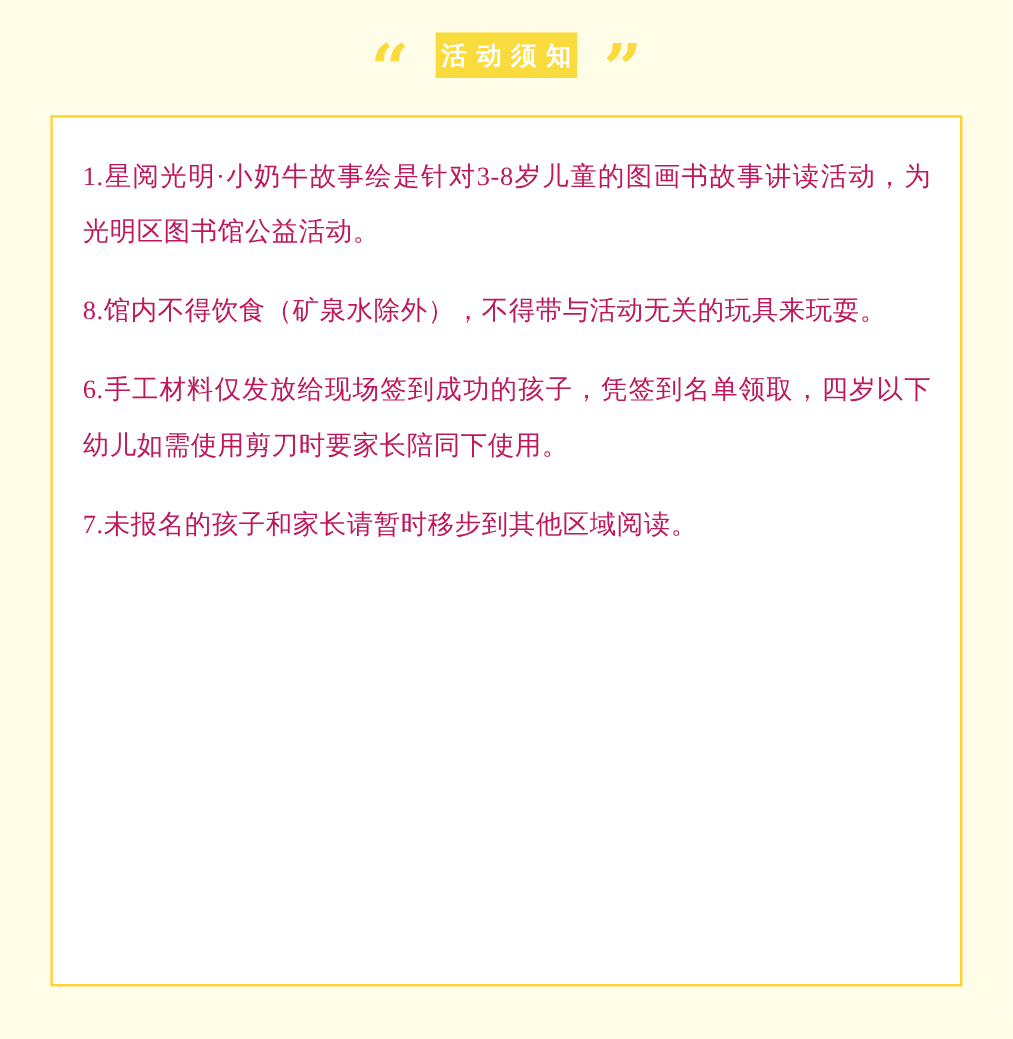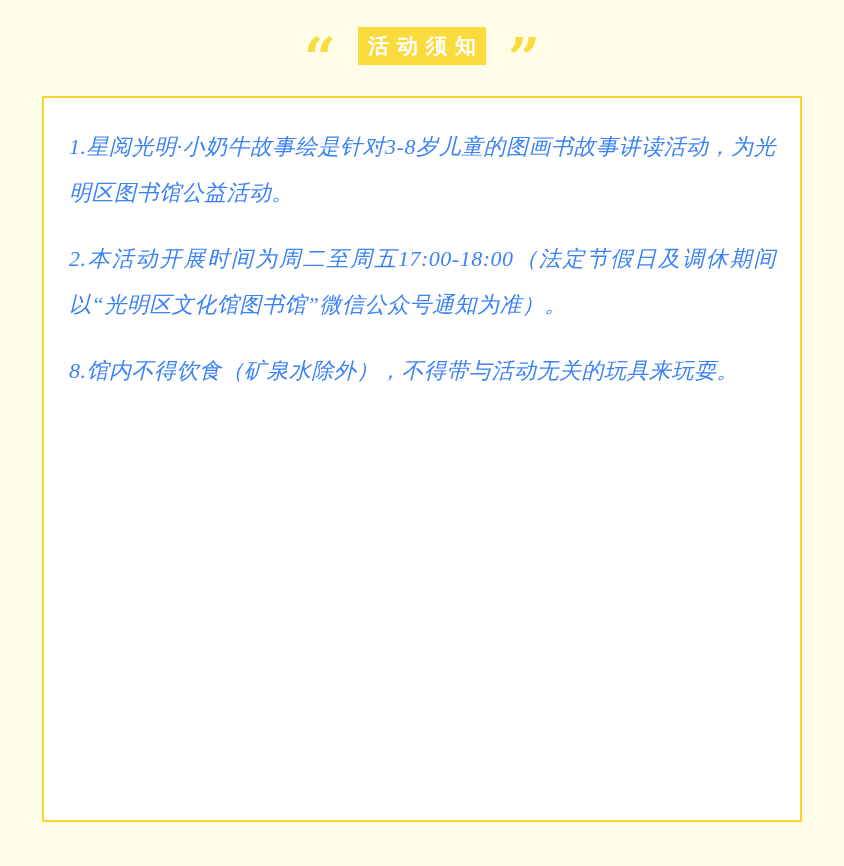--- a/index.html
+++ b/index.html
@@ -25,21 +25,21 @@
   .quote {
     font-family: "DejaVu Serif", serif;
     font-weight: bold;
     font-size: 56px;
     line-height: 1;
     color: #F9DB3D;
     transform: translateY(12px);
     user-select: none;
   }
   .badge {
-    width: 128px;
+    width: 118px;
     height: 38px;
     background: #F9DB3D;
     display: flex;
     align-items: center;
     justify-content: center;
   }
   .badge span {
     font-family: "Liberation Sans", "DejaVu Sans", sans-serif;
     font-weight: bold;
     font-size: 21px;
@@ -54,38 +54,38 @@
     margin: 31px auto 0;
     background: #FFFFFF;
     border: 2px solid #FFD22E;
     padding: 26px 24px 0 25px;
     overflow: hidden;
   }
   .notice-item {
     margin: 0 0 20px 0;
     font-size: 22px;
     line-height: 46px;
-    color: #3b82f6;
+    color: #be185d;
     text-align: justify;
     letter-spacing: 0.5px;
-    font-style: italic;
   }
 </style>
 </head>
 <body>
 
 <div class="page">
 
   <div class="header">
     <span class="quote">“</span>
     <div class="badge">
       <span>活动须知</span>
     </div>
     <span class="quote">”</span>
   </div>
 
   <div class="notice-box">
     <p class="notice-item">1.星阅光明·小奶牛故事绘是针对3-8岁儿童的图画书故事讲读活动，为光明区图书馆公益活动。</p>
-    <p class="notice-item">2.本活动开展时间为周二至周五17:00-18:00（法定节假日及调休期间以“光明区文化馆图书馆”微信公众号通知为准）。</p>
     <p class="notice-item">8.馆内不得饮食（矿泉水除外），不得带与活动无关的玩具来玩耍。</p>
+    <p class="notice-item">6.手工材料仅发放给现场签到成功的孩子，凭签到名单领取，四岁以下幼儿如需使用剪刀时要家长陪同下使用。</p>
+    <p class="notice-item">7.未报名的孩子和家长请暂时移步到其他区域阅读。</p>
   </div>
 
 </div>
 
 </body></html>

